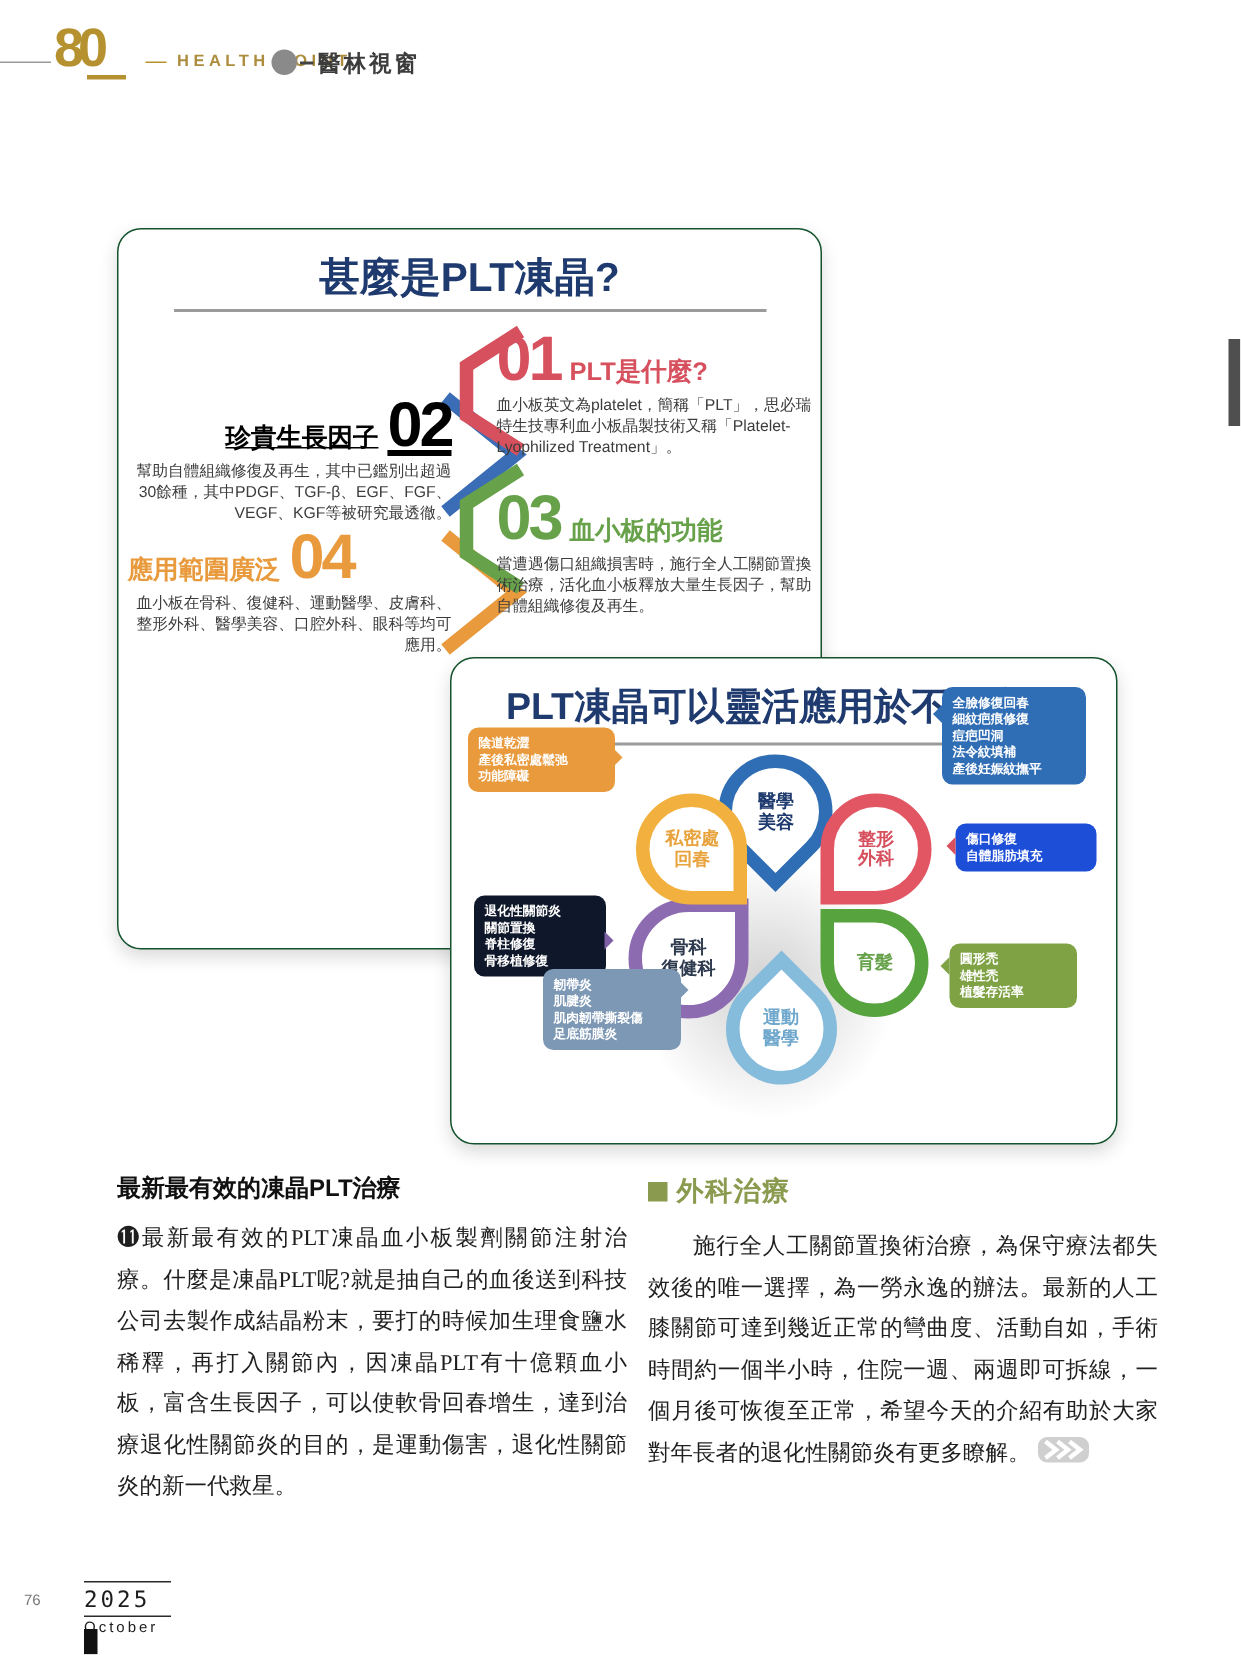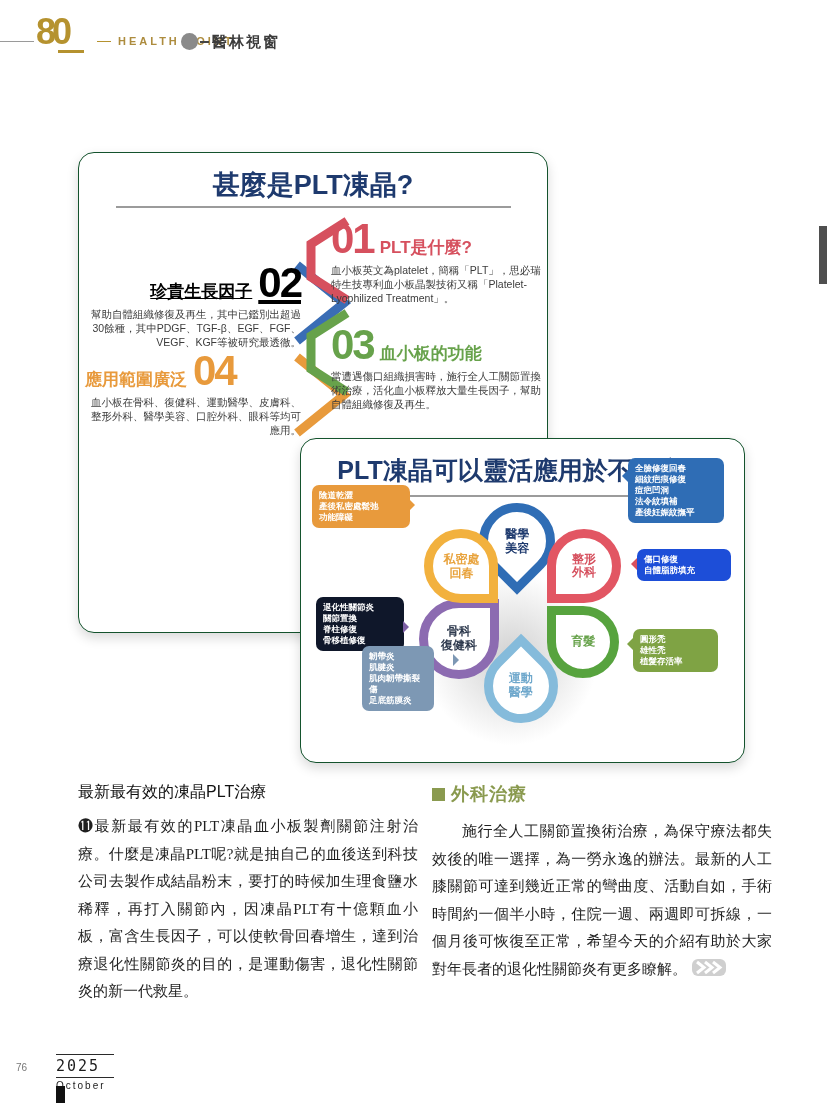--- a/index.html
+++ b/index.html
@@ -68,34 +68,34 @@
   .p-intim span { transform:rotate(90deg); color:#e8a33d; }
 
   
   .callout { position:absolute; border-radius:7px; color:#fff; font-weight:700; font-size:8.5px;
              line-height:11px; padding:5px 7px; white-space:pre-line; z-index:6; }
   .callout:after { content:""; position:absolute; width:0; height:0; border:6px solid transparent; }
   .co-intim { left:312px; top:485px; width:98px; background:#e89a3c; }
   .co-intim:after { left:97px; top:14px; border-left-color:#e89a3c; }
   .co-joint { left:316px; top:565px; width:88px; background:#0f172a;margin-top:32px; }
   .co-joint:after { left:87px; top:24px; border-left-color:#7c5fa5; }
-  .co-sport { left:362px; top:646px; width:72px; background:#7d98b4; }
+  .co-sport { left:362px; top:646px; width:92px; background:#7d98b4; }
   .co-sport:after { left:91px; top:8px; border-left-color:#7d98b4; }
   .co-face { left:628px; top:458px; width:96px; background:#2f6db5; }
   .co-face:after { left:-12px; top:12px; border-right-color:#2f6db5; }
   .co-wound { left:637px; top:549px; width:94px; background:#1d4ed8; }
   .co-wound:after { left:-12px; top:9px; border-right-color:#d8505e; }
   .co-hair { left:633px; top:629px; width:85px; background:#7fa344; }
   .co-hair:after { left:-12px; top:9px; border-right-color:#7fa344; }
 
   
   .article { position:absolute; top:782px; width:340px; font-family:"Liberation Serif", serif; }
   .article-left { left:78px; }
   .article-right { left:432px; }
-  .art-head-left { font-family:"Liberation Sans", sans-serif; font-size:16px; font-weight:400; color:#111; margin-bottom:10px; }
+  .art-head-left { font-family:"Liberation Sans", sans-serif; font-size:16px; font-weight:700; color:#111; margin-bottom:10px; }
   .art-head-right { display:flex; align-items:center; gap:6px; margin-bottom:12px; }
   .art-head-right .sq { width:13px; height:13px; background:#8a9a4f; }
   .art-head-right .t { font-size:18px; font-weight:800; color:#8a9a4f; letter-spacing:1px; }
   .art-body { font-size:15px; line-height:27.5px; color:#1f1f1f; text-align:justify; }
   .indent { text-indent:2em; }
   .more-icon { display:inline-block; vertical-align:-3px; margin-left:4px; }
 
   
   .pageno { position:absolute; left:16px; top:1062px; font-size:10px; color:#777; }
   .footer-date { position:absolute; left:56px; top:1052px; width:70px; color:#1c1c1c; }

